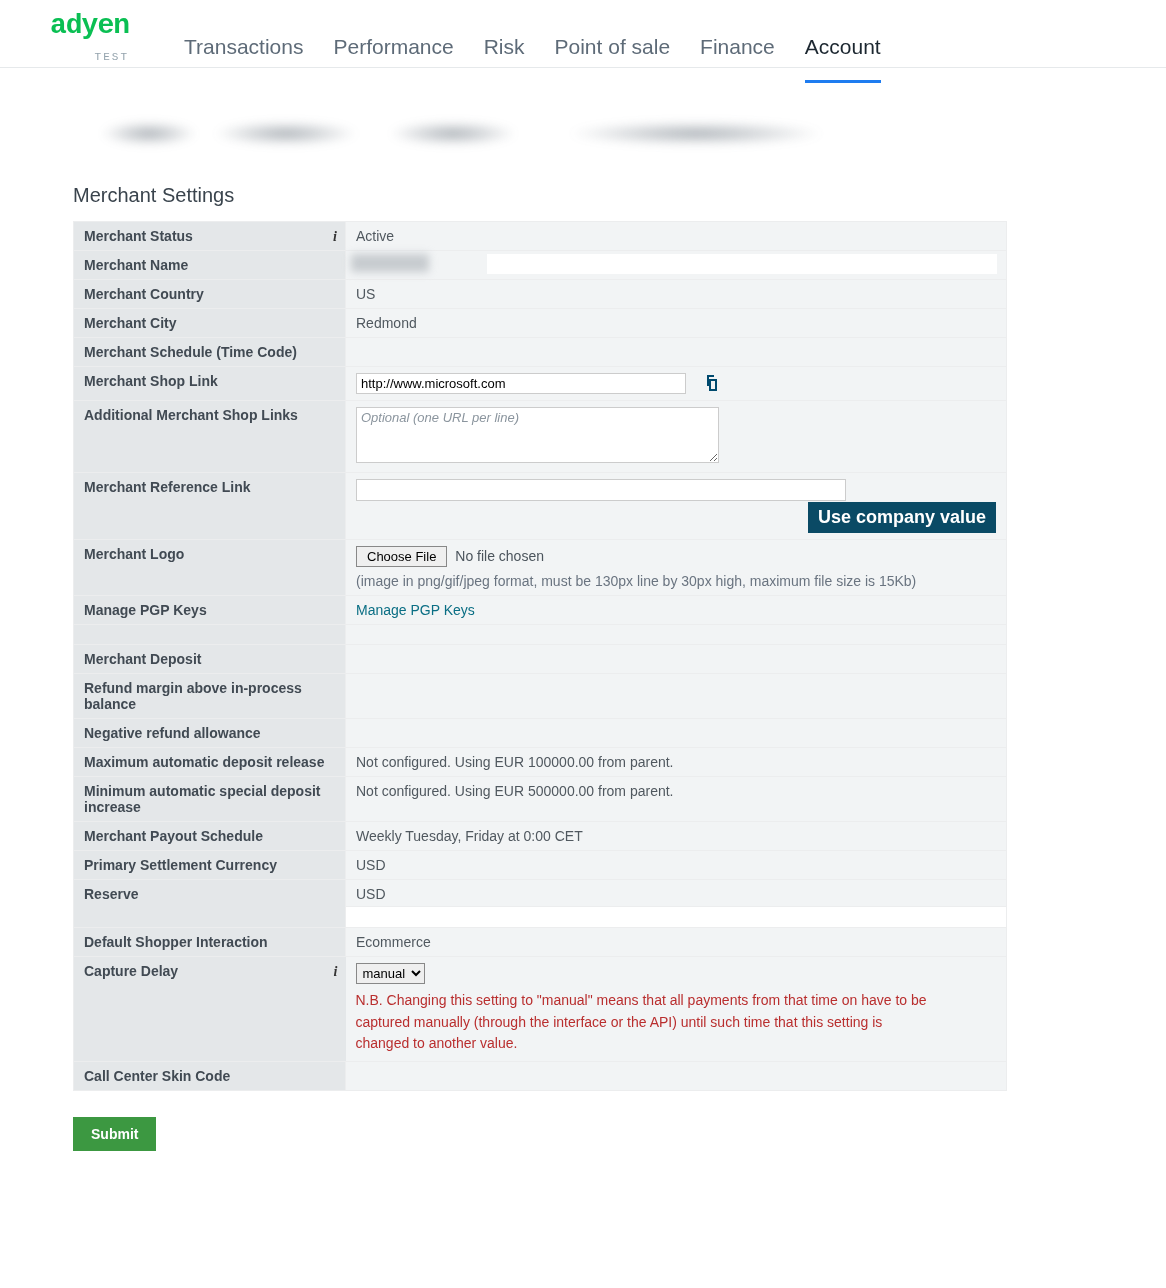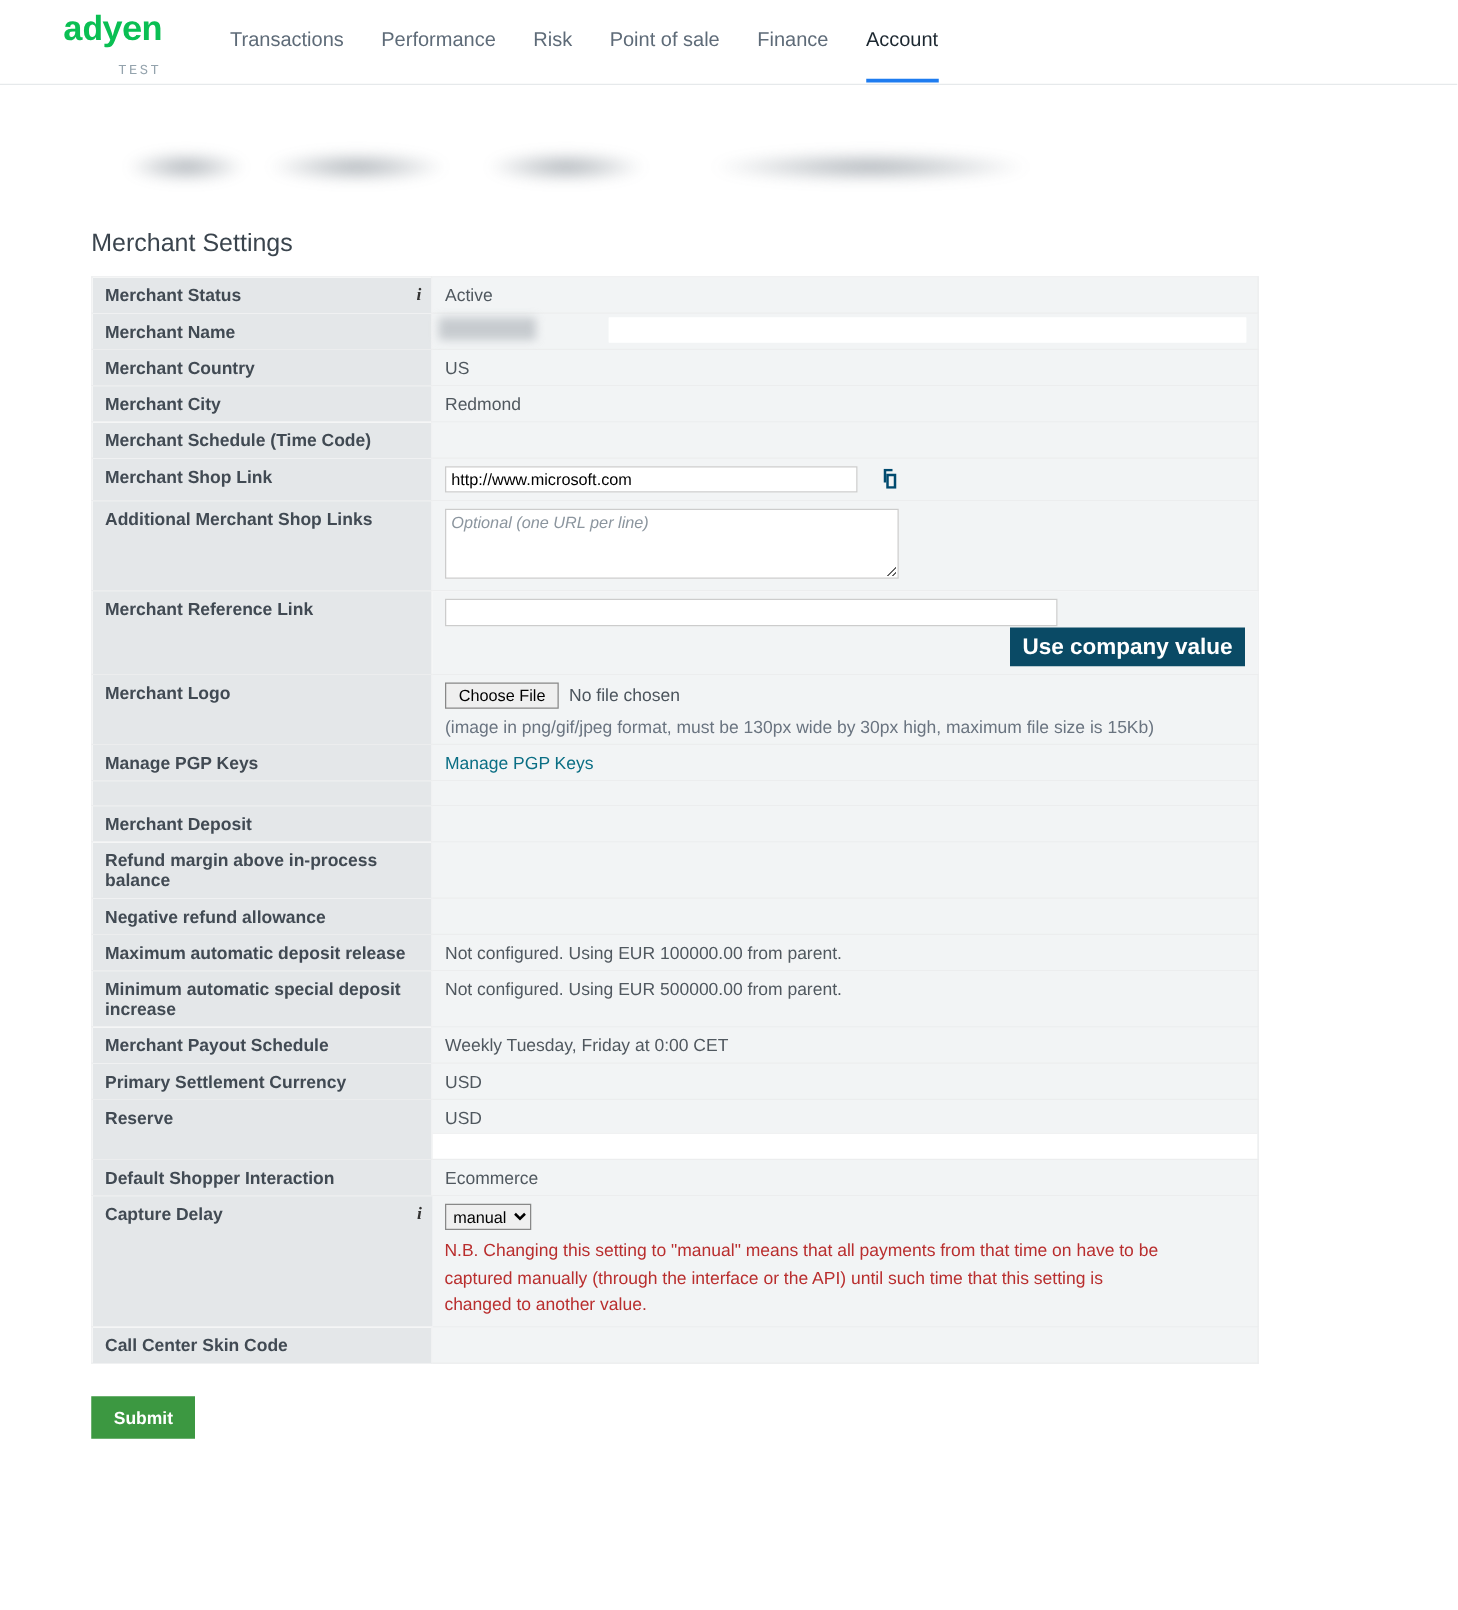--- a/index.html
+++ b/index.html
@@ -38,24 +38,24 @@
   }
   .nav {
     display: flex;
     margin-left: 55px;
     gap: 30px;
     align-items: flex-start;
   }
   .nav a {
     color: #5e6b78;
     text-decoration: none;
-    font-size: 16px;
+    font-size: 21px;
     padding-bottom: 24px;
     position: relative;
-    top: 12px;
+    top: 23px;
   }
   .nav a.active {
     color: #1c2730;
     font-weight: 500;
   }
   .nav a.active::after {
     content: "";
     position: absolute;
     left: 0; right: 0; bottom: 0;
     height: 3px;
@@ -277,21 +277,21 @@
       <td class="value">
         <span class="ref-input"></span>
         <button class="btn-dark">Use company value</button>
       </td>
     </tr>
     <tr>
       <td class="label">Merchant Logo</td>
       <td class="value">
         <button class="file-btn">Choose File</button>
         <span class="file-status">No file chosen</span>
-        <span class="hint">(image in png/gif/jpeg format, must be 130px wide by 30px high, maximum file size is 15Kb)</span>
+        <span class="hint">(image in png/gif/jpeg format, must be 130px line by 30px high, maximum file size is 15Kb)</span>
       </td>
     </tr>
     <tr>
       <td class="label">Manage PGP Keys</td>
       <td class="value"><span class="link">Manage PGP Keys</span></td>
     </tr>
     <tr>
           <td class="label blank-cell"></td>
           <td class="value blank-cell"></td>
         </tr>

